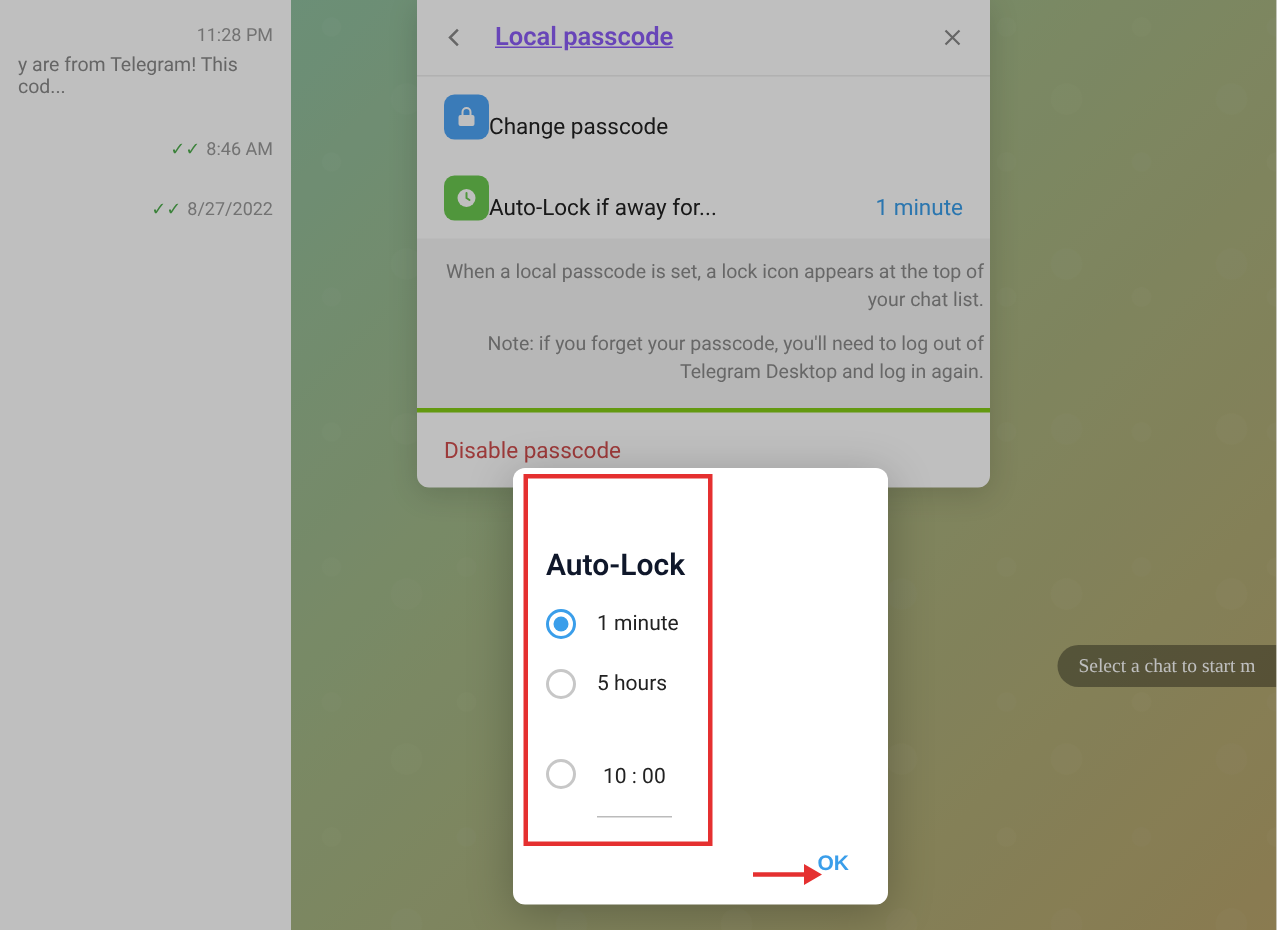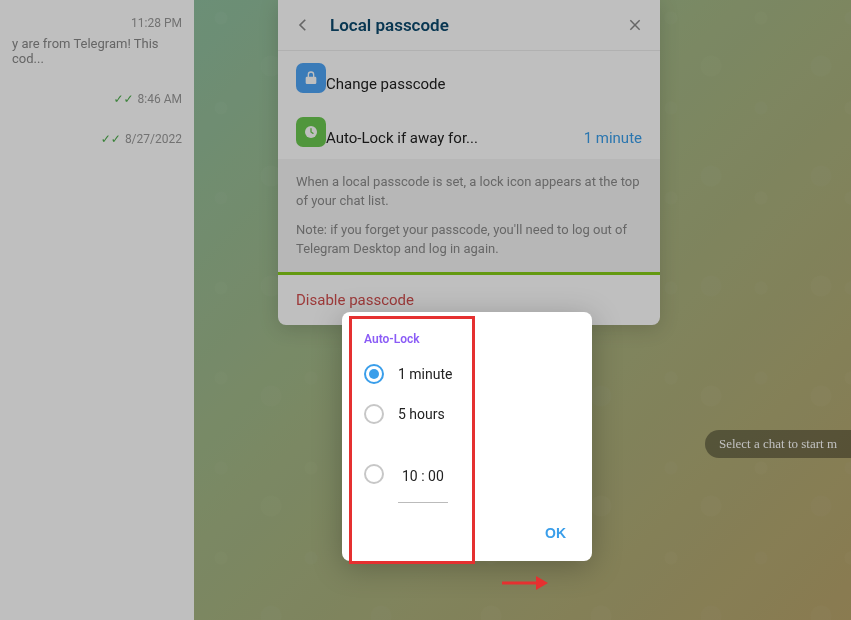--- a/index.html
+++ b/index.html
@@ -66,44 +66,45 @@
     display: flex; align-items: center;
     padding: 14px 14px;
     gap: 16px;
   }
   .settings-header .back, .settings-header .close {
     width: 22px; height: 22px;
     color: #888;
     display:flex;align-items:center;justify-content:center;
     cursor: pointer;
   }
-  .settings-header .title { flex: 1; font-weight: 600; font-size: 17px; color: #0c4a6e; }
+  .settings-header .title { flex: 1; font-weight: 600; font-size: 17px; color: #8b5cf6; text-decoration: underline; }
   .settings-sep { height: 1px; background: #ececec; }
   .setting-row {
     display: flex; align-items: flex-end;
     padding: 12px 18px;
     cursor: pointer;
   }
   .setting-row .icon-box {
     width: 30px; height: 30px;
     border-radius: 7px;
     display: flex; align-items: center; justify-content: center;
     color: #fff;
     flex-shrink: 0;
   }
   .icon-blue { background: #4ea4f6; }
   .icon-green { background: #6bc950; }
   .setting-row .label { flex: 1; font-size: 15px; color: #222; }
   .setting-row .value { font-size: 15px; color: #3a9eea; }
   .info-block {
     background: #f5f5f5;
-    padding: 14px 18px;
+    padding: 14px 4px;
     font-size: 13px;
     color: #8a8a8a;
     line-height: 1.45;
+    text-align: right;
   }
   .info-block p + p { margin-top: 10px; }
   .disable-row {
     padding: 16px 18px;
     font-size: 15px;
     color: #d14e4e;
     cursor: pointer;
     border-top: 3px solid #84cc16;
   }
 
@@ -117,23 +118,24 @@
     position: absolute;
     left: 342px; top: 312px;
     width: 250px;
     background: #fff;
     border-radius: 8px;
     box-shadow: 0 6px 30px rgba(0,0,0,0.25);
     padding: 20px 0 8px 0;
   }
   .dialog .dlg-title {
     font-weight: 600;
-    font-size: 12px;
-    color: #8b5cf6;
+    font-size: 20px;
+    color: #0f172a;
     padding: 0 22px 8px 22px;
+    margin-top: 32px;
   }
   .dialog .opt {
     display: flex; align-items: center;
     gap: 14px;
     padding: 10px 22px;
     cursor: pointer;
   }
   .dialog .radio {
     width: 20px; height: 20px;
     border: 2px solid #c7c7c7;

